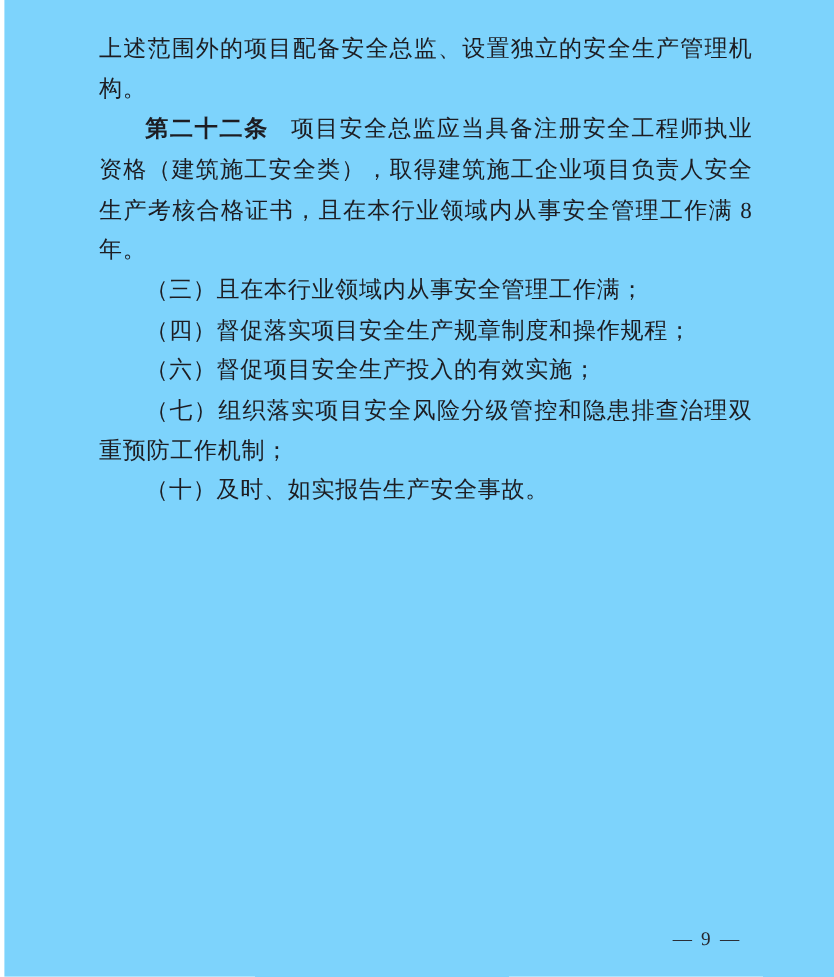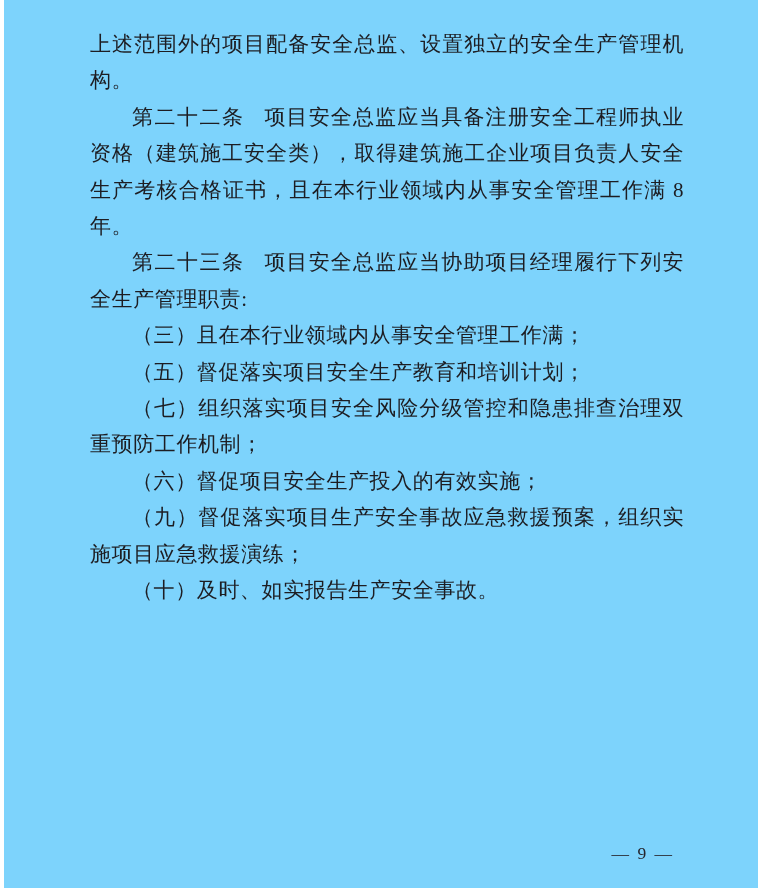--- a/index.html
+++ b/index.html
@@ -37,21 +37,21 @@
     letter-spacing: 0.6px;
     text-align: justify;
     text-justify: inter-character;
     text-indent: 2em;
     word-break: break-all;
   }
   p.para.no-indent {
     text-indent: 0;
   }
   .lead {
-    font-weight: 400;
+    font-weight: 700;
     font-family: "Liberation Sans", "DejaVu Sans", sans-serif;
     margin-right: 0.95em;
     letter-spacing: 1px;
   }
   .footer-pagenum {
     position: absolute;
     top: 843px;
     left: 0;
     width: 670px;
     text-align: right;
@@ -65,35 +65,33 @@
 <body>
 
 <div class="page">
 
   <div class="text-block">
 
     <p class="para no-indent"><span>上述范围外的项目配备安全总监、设置独立的安全生产管理机构。</span></p>
 
     <p class="para"><span class="lead">第二十二条</span><span>项目安全总监应当具备注册安全工程师执业资格（建筑施工安全类），取得建筑施工企业项目负责人安全生产考核合格证书，且在本行业领域内从事安全管理工作满 8 年。</span></p>
 
-    <p class="para"><span class="lead">第二十三条</span><span>项目安全总监应当协助项目经理履行下列安全生产管理职责:</span></p>
 
 
 
     <p class="para"><span>（三）且在本行业领域内从事安全管理工作满；</span></p>
 
+    <p class="para"><span>（四）督促落实项目安全生产规章制度和操作规程；</span></p>
 
-    <p class="para"><span>（五）督促落实项目安全生产教育和培训计划；</span></p>
+
+    <p class="para"><span>（六）督促项目安全生产投入的有效实施；</span></p>
 
     <p class="para"><span>（七）组织落实项目安全风险分级管控和隐患排查治理双重预防工作机制；</span></p>
 
-    <p class="para"><span>（六）督促项目安全生产投入的有效实施；</span></p>
 
-
-    <p class="para"><span>（九）督促落实项目生产安全事故应急救援预案，组织实施项目应急救援演练；</span></p>
 
     <p class="para"><span>（十）及时、如实报告生产安全事故。</span></p>
 
   </div>
 
   <div class="footer-pagenum">— 9 —</div>
 
 </div>
 
 </body></html>

